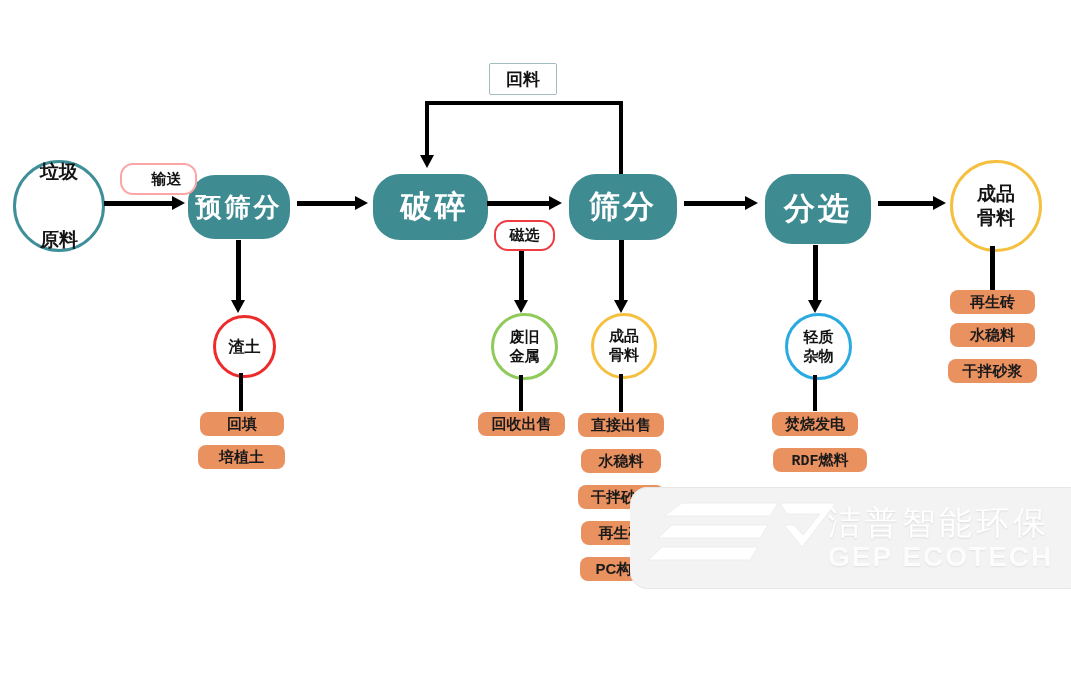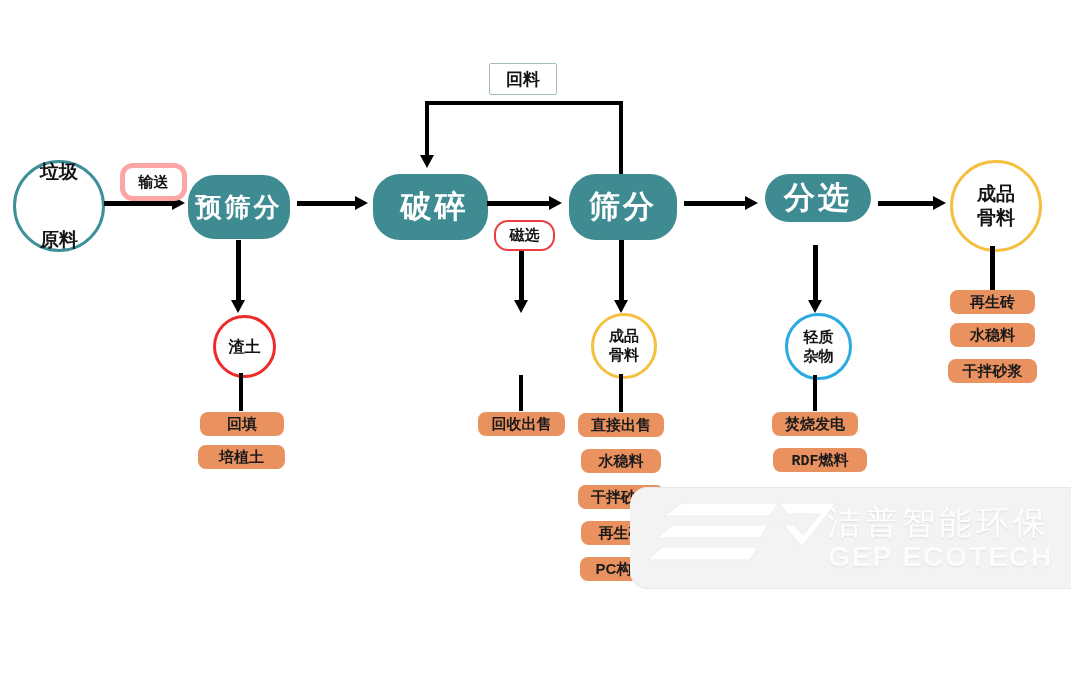--- a/index.html
+++ b/index.html
@@ -65,21 +65,21 @@
 
 <div class="canvas">
 
   <div class="circle" style="left:13px;top:160px;width:86px;height:86px;border:3px solid #3f8f99;font-size:19px;gap:44px;">
     <span>垃圾</span>
     <span>原料</span>
   </div>
 
   <div class="harrow" style="left:104px;top:201px;width:68px;"></div>
 
-  <div class="tag" style="left:120px;top:163px;width:57px;height:28px;border:5px solid #fca5a5;border-radius:13px;font-size:15px;">
+  <div class="tag" style="left:120px;top:163px;width:57px;height:28px;border:2px solid #fca5a5;border-radius:13px;font-size:15px;padding-left:16px;">
     <span>输送</span>
   </div>
 
   <div class="stage" style="left:188px;top:175px;width:102px;height:64px;font-size:26px;">
     <span>预筛分</span>
   </div>
 
   <div class="harrow" style="left:297px;top:201px;width:58px;"></div>
 
   <div class="stage" style="left:373px;top:174px;width:107px;height:66px;font-size:31px;padding-left:8px;">
@@ -91,21 +91,21 @@
   <div class="tag" style="left:494px;top:220px;width:57px;height:27px;border:2.5px solid #ee3d42;border-radius:14px;font-size:15px;">
     <span>磁选</span>
   </div>
 
   <div class="stage" style="left:569px;top:174px;width:108px;height:66px;font-size:31px;">
     <span>筛分</span>
   </div>
 
   <div class="harrow" style="left:684px;top:201px;width:61px;"></div>
 
-  <div class="stage" style="left:765px;top:174px;width:106px;height:48px;font-size:31px;">
+  <div class="stage" style="left:765px;top:174px;width:106px;height:70px;font-size:31px;">
     <span>分选</span>
   </div>
 
   <div class="harrow" style="left:878px;top:201px;width:55px;"></div>
 
   <div class="circle" style="left:950px;top:160px;width:86px;height:86px;border:3px solid #f5c040;font-size:19px;">
     <span>成品</span>
     <span>骨料</span>
   </div>
 
@@ -122,20 +122,24 @@
   </div>
   <div class="vline" style="left:239px;top:373px;width:4px;height:38px;"></div>
   <div class="pill" style="left:200px;top:412px;width:84px;">
     <span>回填</span>
   </div>
   <div class="pill" style="left:198px;top:445px;width:87px;">
     <span>培植土</span>
   </div>
 
   <div class="varrow" style="left:519px;top:249px;height:51px;"></div>
+  <div class="circle" style="left:491px;top:313px;width:61px;height:61px;border:3px solid #8fca5a;font-size:15px;">
+    <span>废旧</span>
+    <span>金属</span>
+  </div>
   <div class="vline" style="left:519px;top:375px;width:4px;height:36px;"></div>
   <div class="pill" style="left:478px;top:412px;width:87px;">
     <span>回收出售</span>
   </div>
 
   <div class="varrow" style="left:619px;top:240px;height:60px;"></div>
   <div class="circle" style="left:591px;top:313px;width:60px;height:60px;border:3px solid #f5c040;font-size:15px;">
     <span>成品</span>
     <span>骨料</span>
   </div>

